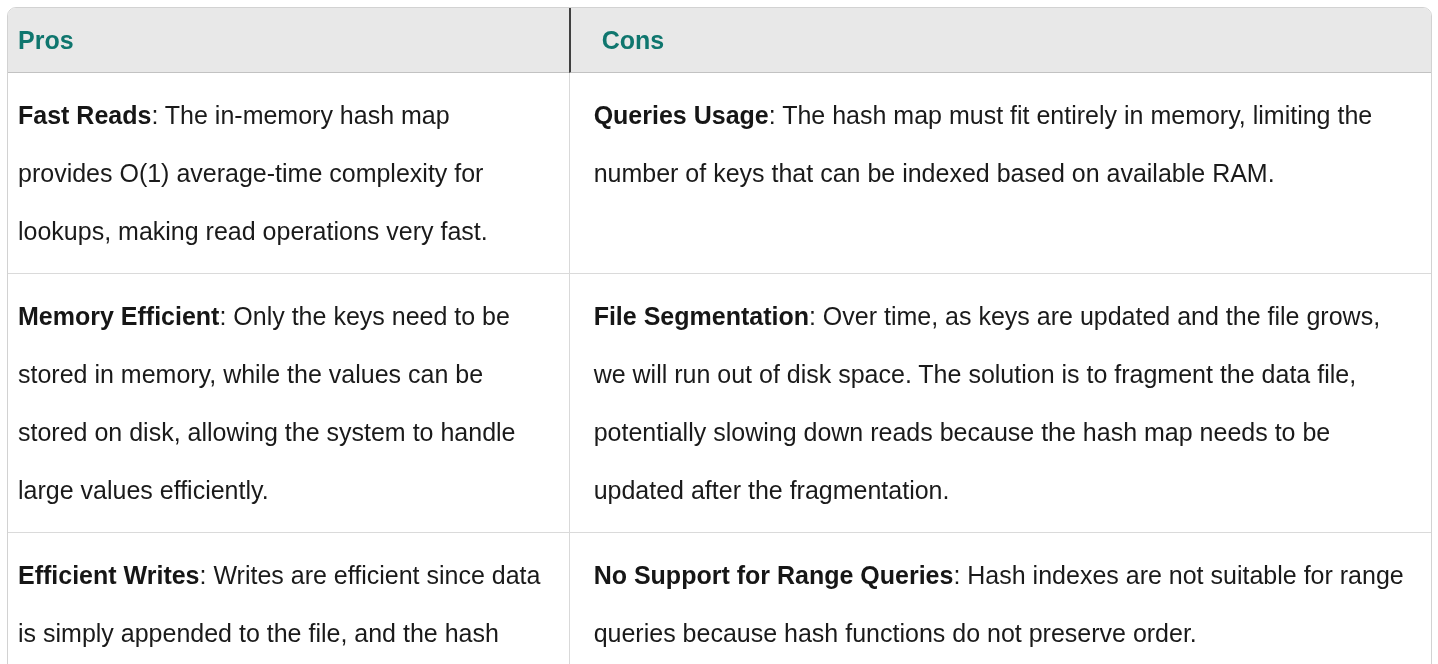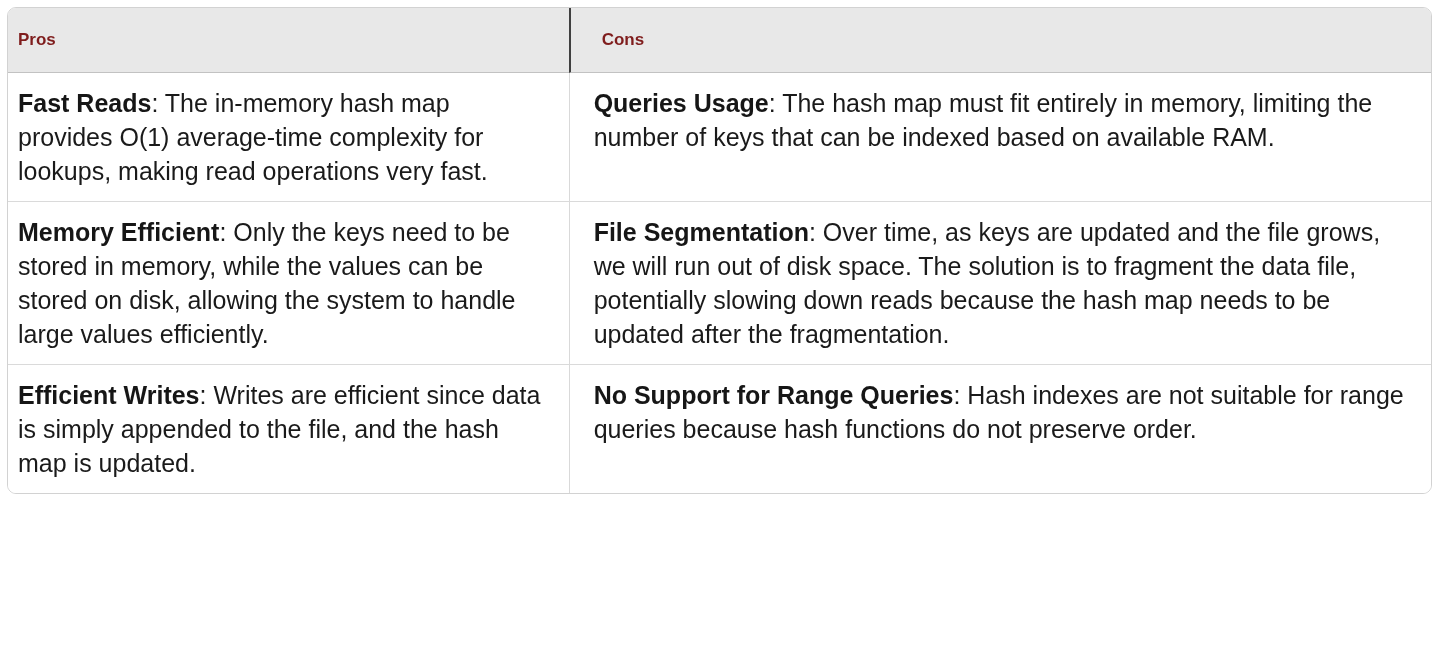--- a/index.html
+++ b/index.html
@@ -32,36 +32,36 @@
     border-spacing: 0;
     table-layout: fixed;
   }
   col.c-pros { width: 39.4%; }
   col.c-cons { width: 60.6%; }
 
   th {
     background: #e8e8e8;
     text-align: left;
     font-weight: 700;
-    font-size: 17px;
+    font-size: 25px;
     line-height: 46px;
-    color: #7f1d1d;
+    color: #0f766e;
     padding: 9px 25px 9px 10px;
     border-bottom: 1px solid #c2c2c2;
     vertical-align: middle;
   }
   th + th {
     border-left: 2px solid #404040;
     padding-left: 31px;
   }
 
   td {
     vertical-align: top;
     font-size: 25px;
-    line-height: 34px;
+    line-height: 58px;
     color: #1a1a1a;
     padding: 13px 28px 13px 10px;
     background: #ffffff;
     word-wrap: break-word;
   }
   td + td {
     border-left: 1.5px solid #d9d9d9;
     padding-left: 24px;
     padding-right: 25px;
   }

